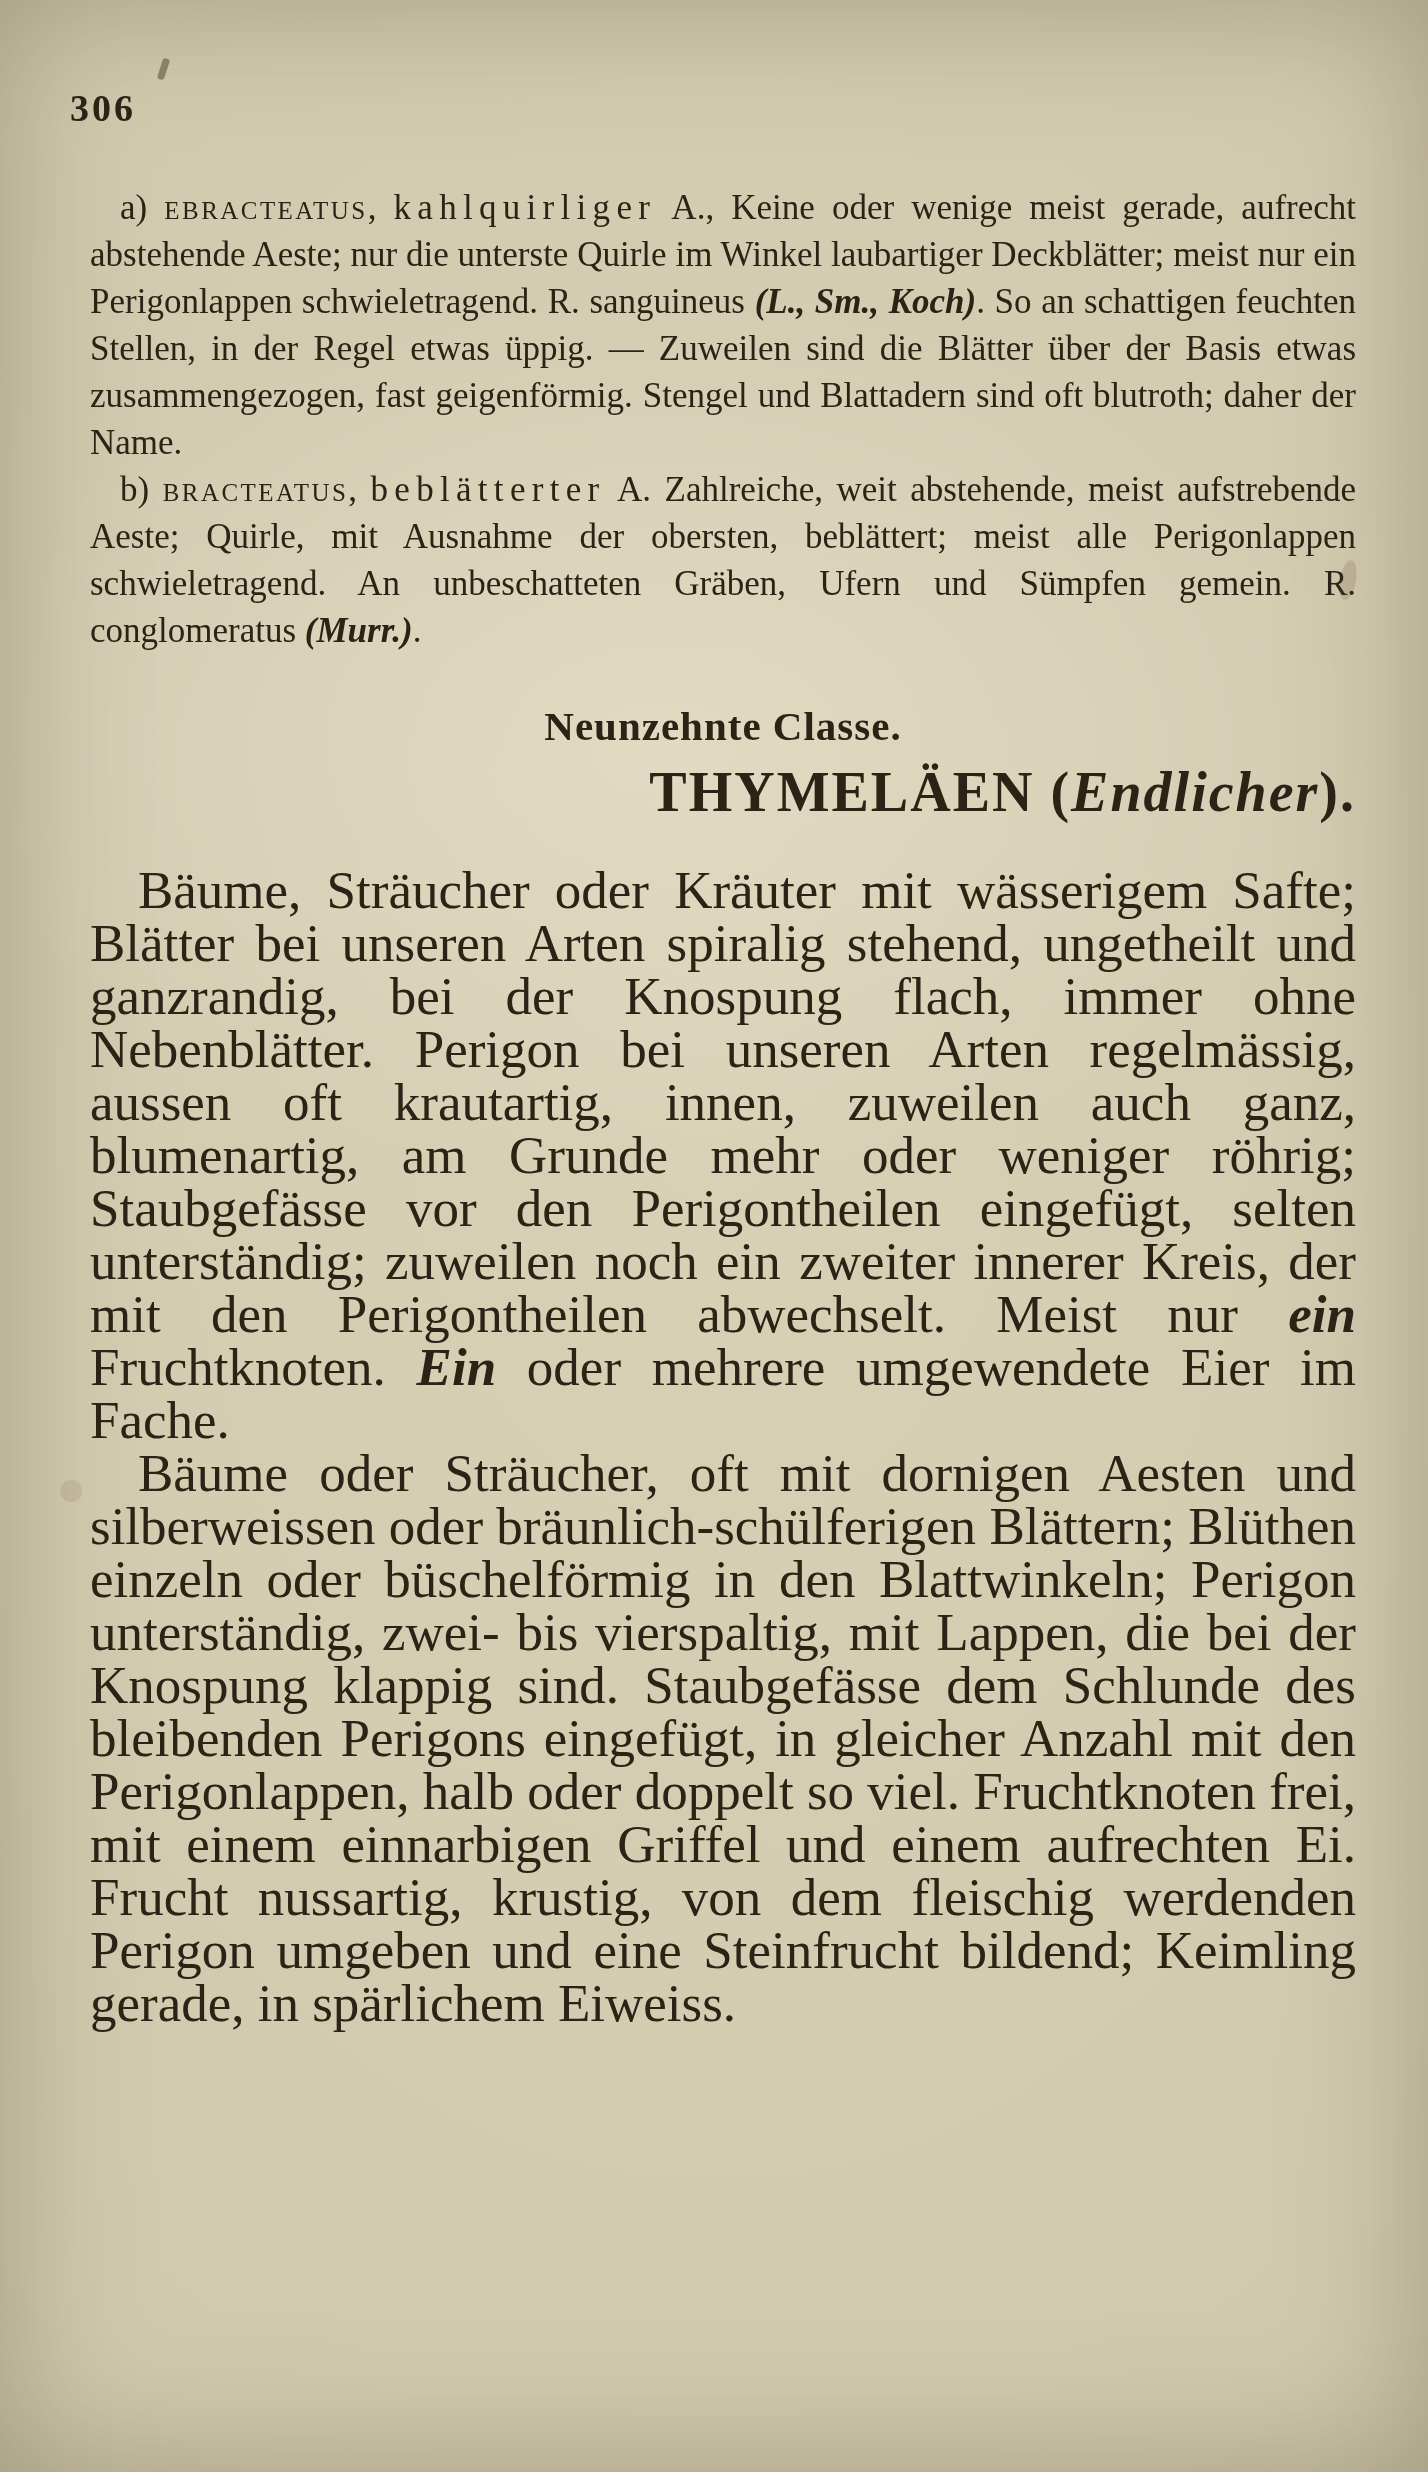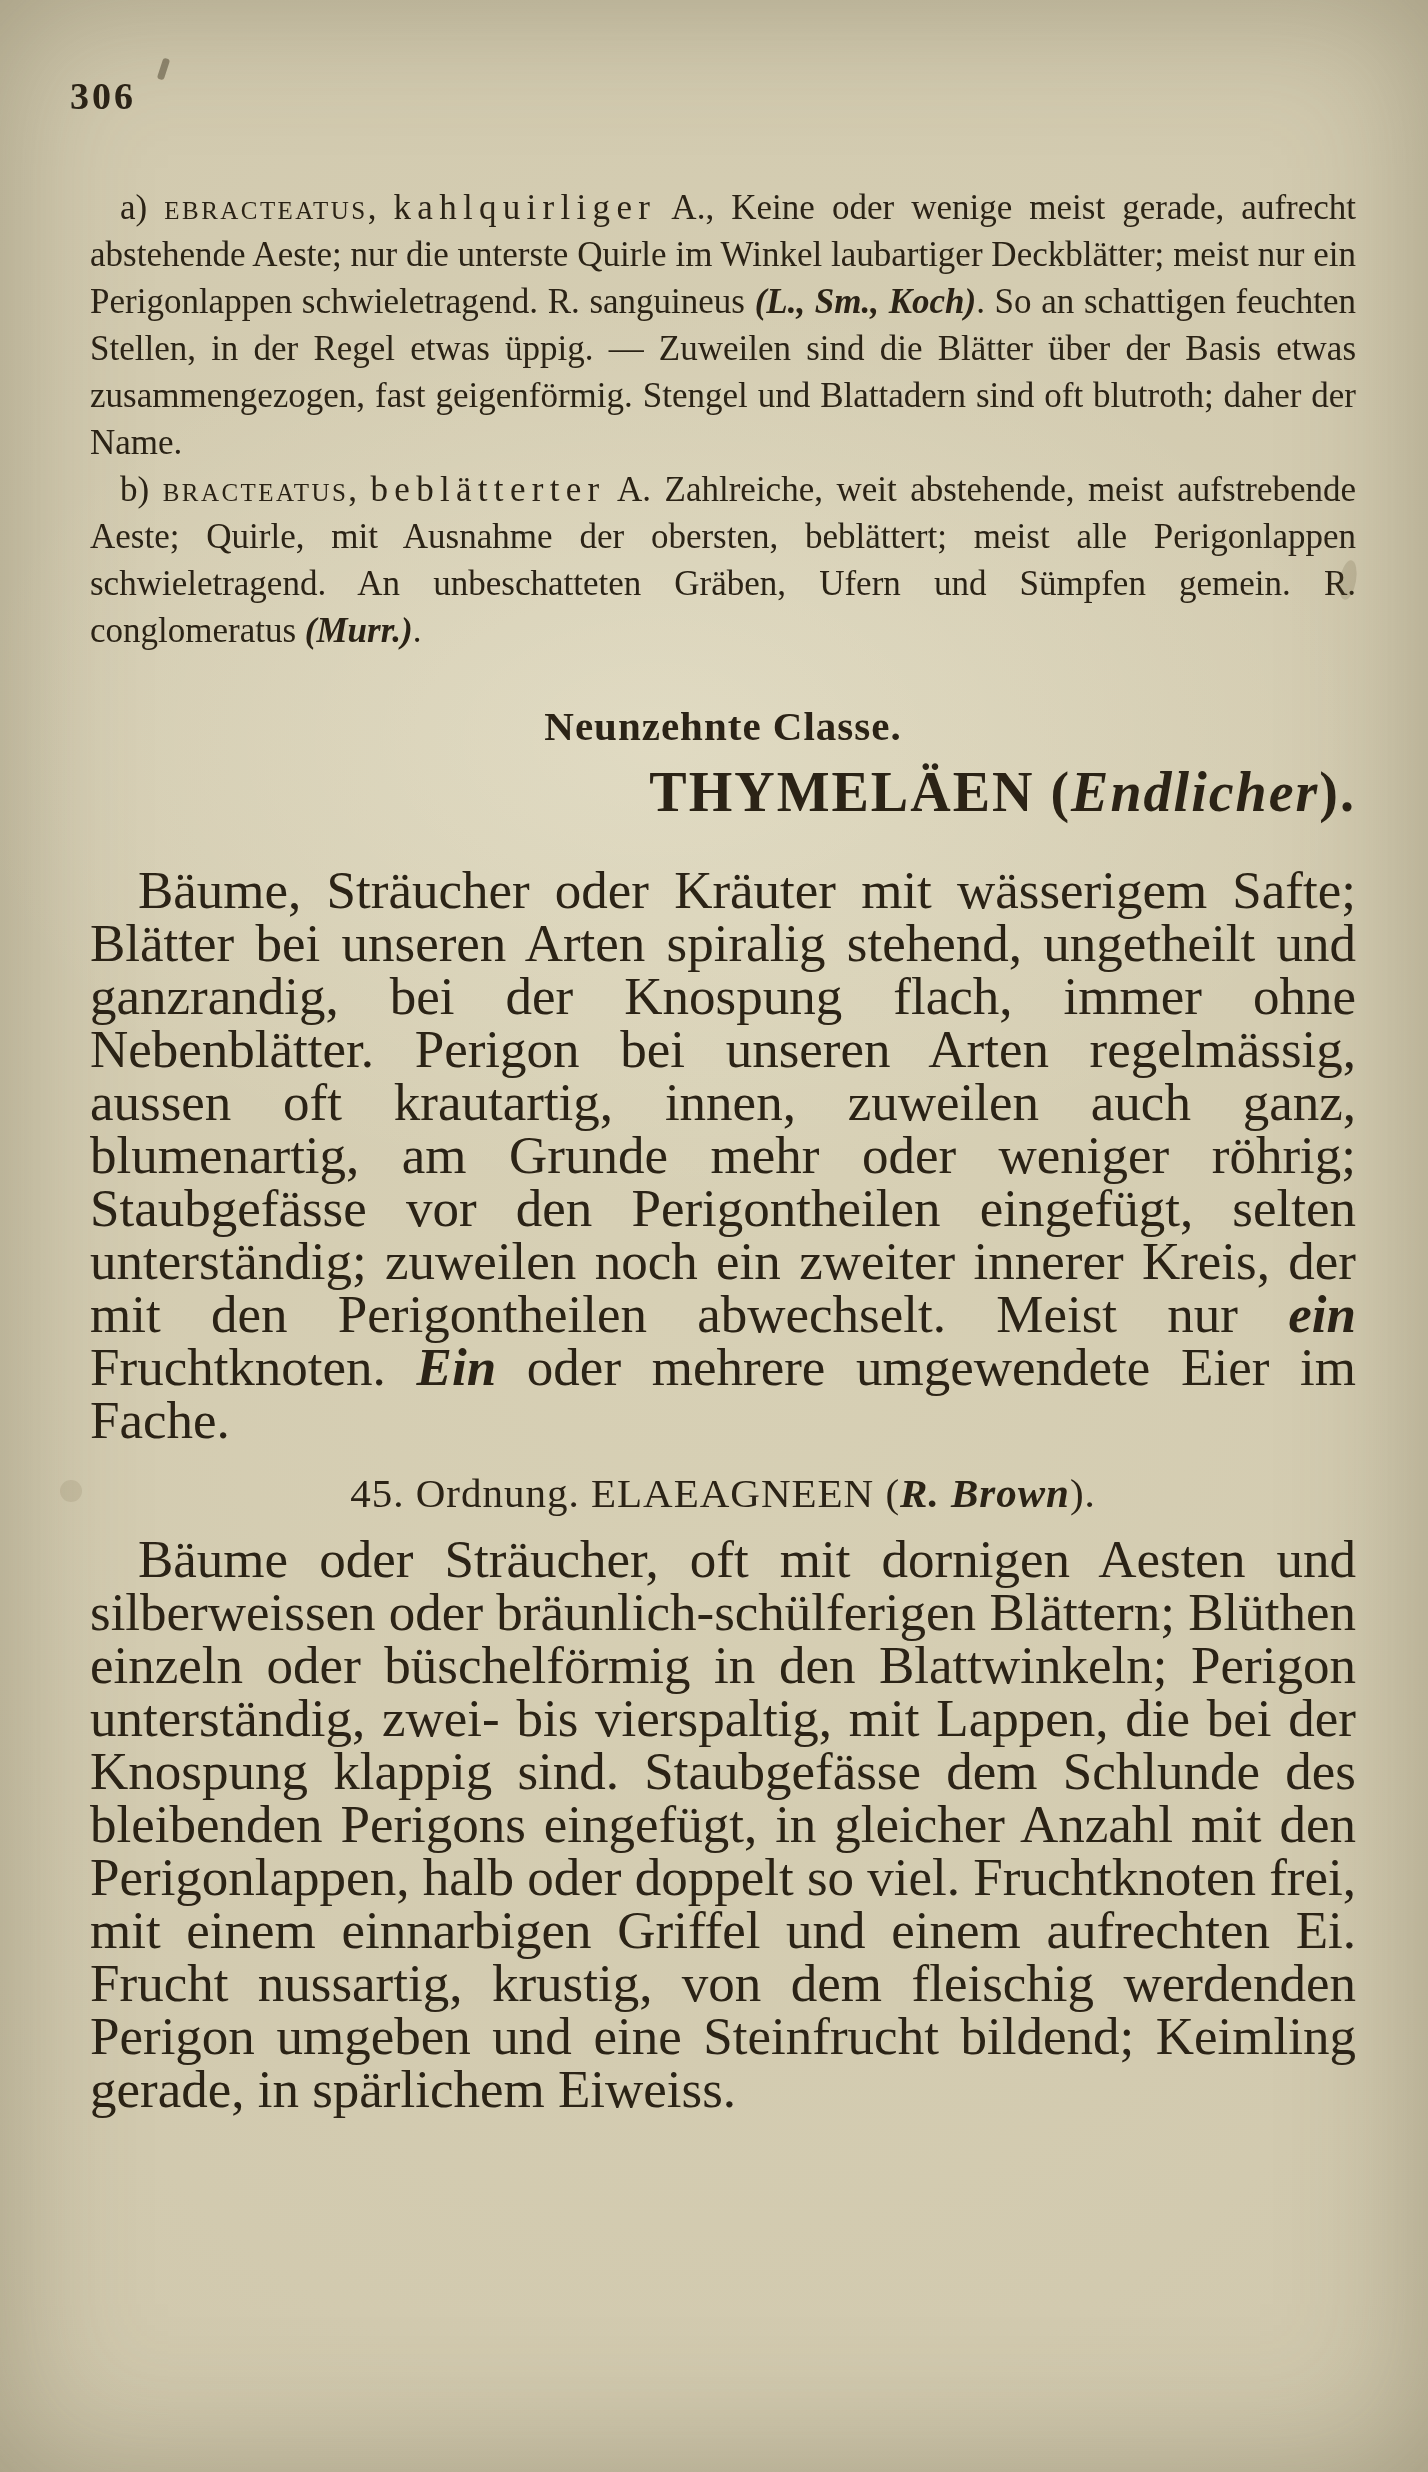--- a/index.html
+++ b/index.html
@@ -17,21 +17,21 @@
     box-shadow: inset 0 0 140px rgba(88,78,52,0.38);
     overflow: hidden;
   }
   .artifact { position: absolute; border-radius: 50%; pointer-events: none; }
   .artifact-1 { left: 160px; top: 58px; width: 7px; height: 22px; background: rgba(60,50,30,0.45); transform: rotate(18deg); border-radius: 3px; }
   .artifact-2 { left: 1340px; top: 560px; width: 16px; height: 40px; background: rgba(95,82,52,0.18); transform: rotate(10deg); }
   .artifact-3 { left: 60px; top: 1480px; width: 22px; height: 22px; background: rgba(95,82,52,0.12); }
 
   .page-header { position: relative; height: 54px; margin-bottom: 56px; }
   .page-number {
-    position: absolute; left: -20px; top: 0;
+    position: absolute; left: -20px; top: 12px;
     font-size: 38px; letter-spacing: 3px; font-weight: bold;
   }
   .running-header {
     position: absolute; left: 0; right: 0; top: 0;
     text-align: center; font-size: 37px; letter-spacing: 8px; font-weight: bold;
   }
 
   p { margin: 0; text-align: justify; }
   .body-top { font-size: 35px; line-height: 47px; }
   .body-bottom { font-size: 53px; line-height: 53px; }
@@ -77,18 +77,17 @@
   </section>
 
   <section>
     <h2 class="class-heading">Neunzehnte Classe.</h2>
     <h1 class="family-title"><span>THYMELÄEN (</span><span class="it">Endlicher</span><span>).</span></h1>
 
     <p class="body-bottom indent-lg"><span>Bäume, Sträucher oder Kräuter mit wässerigem Safte; Blätter bei unseren Arten spiralig stehend, ungetheilt und ganzrandig, bei der Knospung flach, immer ohne Nebenblätter. Perigon bei unseren Arten regelmässig, aussen oft krautartig, innen, zuweilen auch ganz, blumenartig, am Grunde mehr oder weniger röhrig; Staubgefässe vor den Perigontheilen eingefügt, selten unterständig; zuweilen noch ein zweiter innerer Kreis, der mit den Perigontheilen abwechselt. Meist nur </span><span class="it">ein</span><span> Fruchtknoten. </span><span class="it">Ein</span><span> oder mehrere umgewendete Eier im Fache.</span></p>
   </section>
 
   <section>
-    <h3 class="order-heading"><span>45. Ordnung. ELAEAGNEEN (</span><span class="it">R. Brown</span><span>).</span></h3>
 
     <p class="body-bottom indent-lg">Bäume oder Sträucher, oft mit dornigen Aesten und silberweissen oder bräunlich-schülferigen Blättern; Blüthen einzeln oder büschelförmig in den Blattwinkeln; Perigon unterständig, zwei- bis vierspaltig, mit Lappen, die bei der Knospung klappig sind. Staubgefässe dem Schlunde des bleibenden Perigons eingefügt, in gleicher Anzahl mit den Perigonlappen, halb oder doppelt so viel. Fruchtknoten frei, mit einem einnarbigen Griffel und einem aufrechten Ei. Frucht nussartig, krustig, von dem fleischig werdenden Perigon umgeben und eine Steinfrucht bildend; Keimling gerade, in spärlichem Eiweiss.</p>
   </section>
 
 </div>
 
 </body></html>

